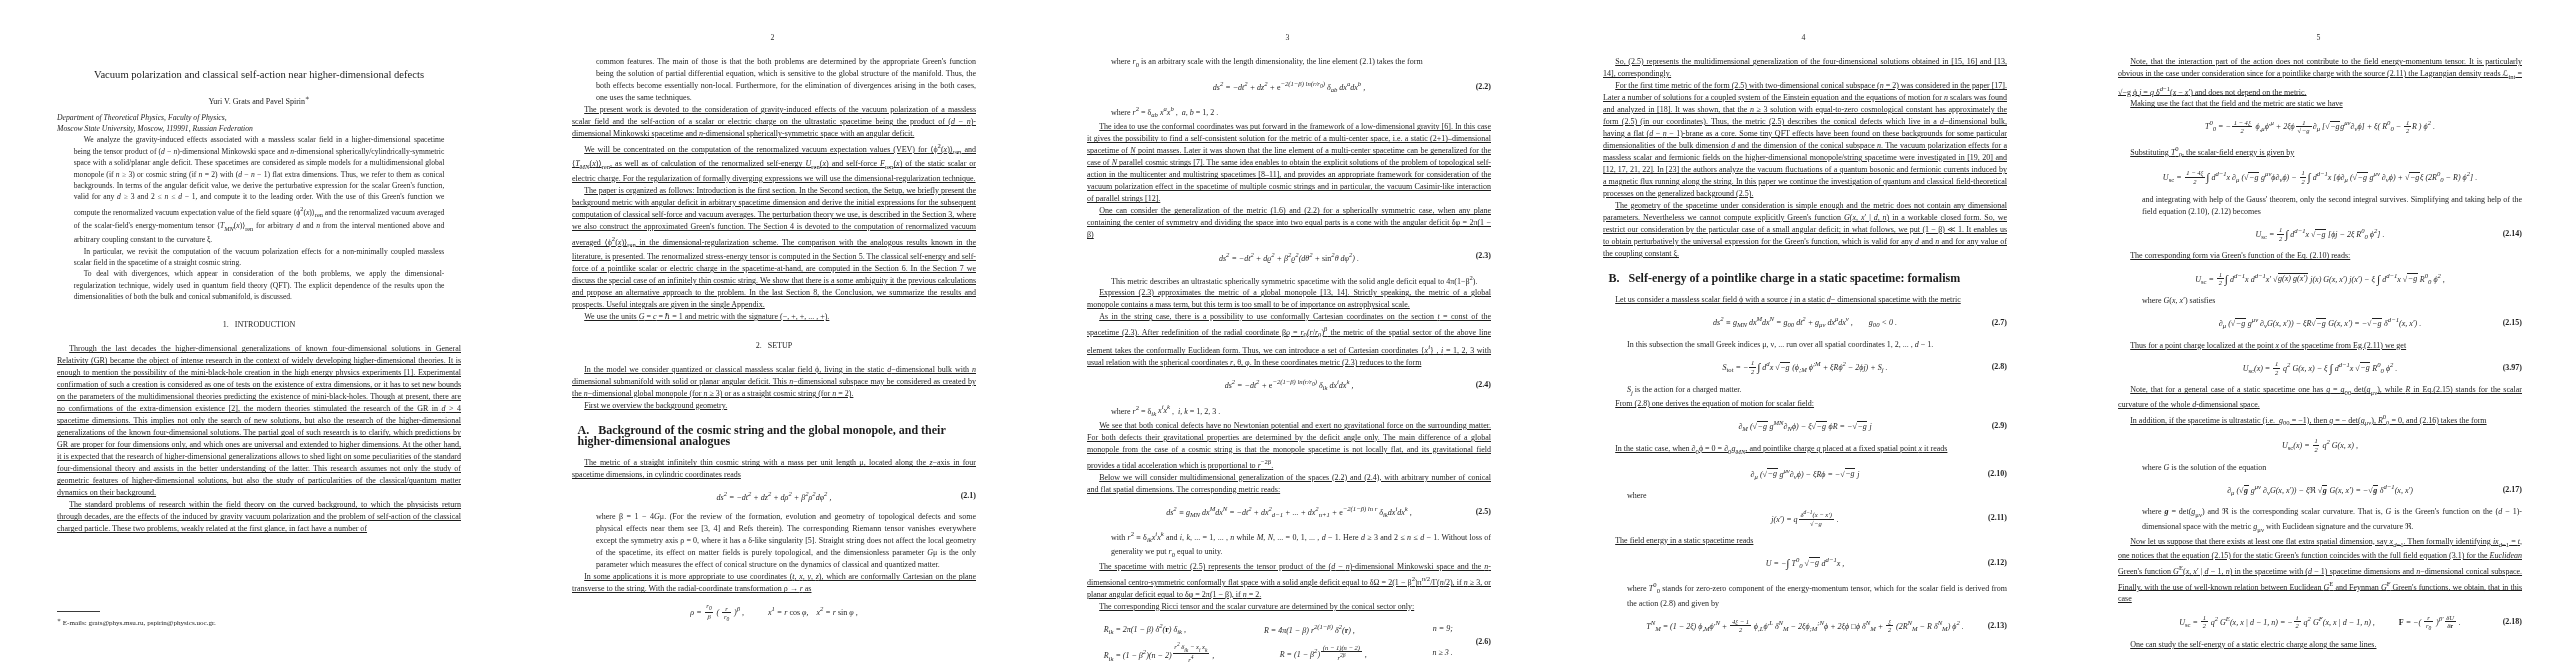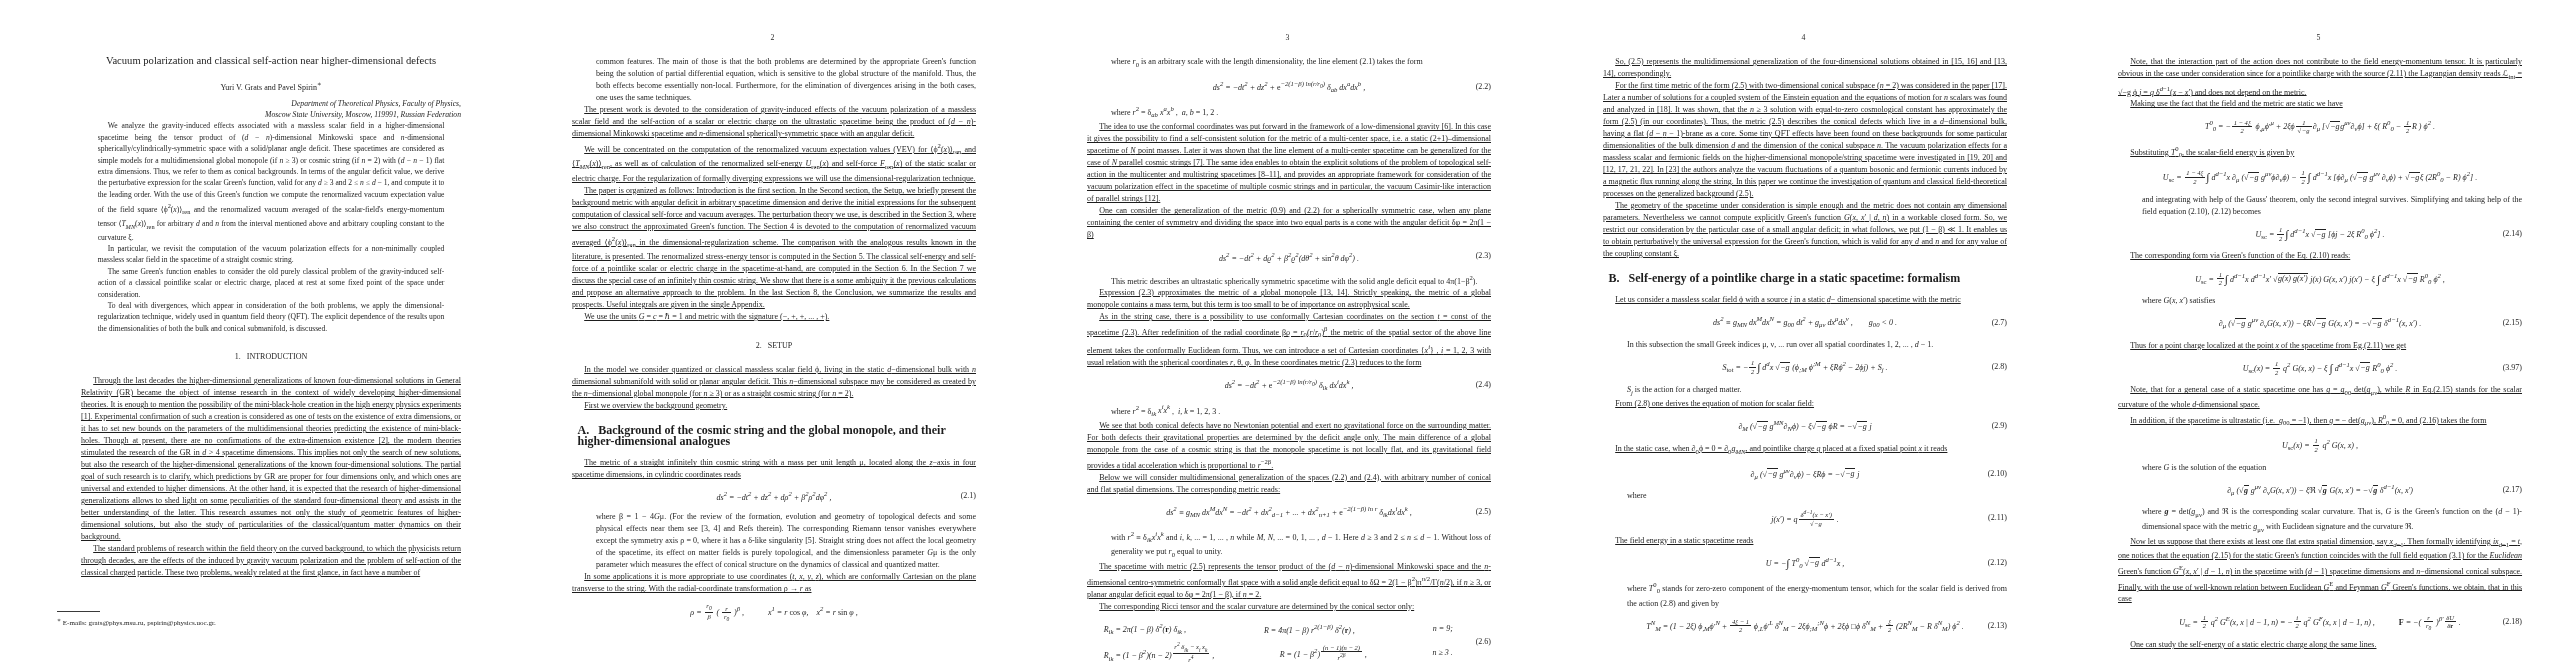--- a/index.html
+++ b/index.html
@@ -7,37 +7,37 @@
           font-family:"Liberation Serif","DejaVu Serif","DejaVu Sans",serif;color:#1d1d1d;}
   .page{position:absolute;top:0;width:515px;height:667px;background:#ffffff;overflow:hidden;}
   .page[data-page="0"]{left:0;}
   .page[data-page="1"]{left:515px;}
   .page[data-page="2"]{left:1030px;}
   .page[data-page="3"]{left:1546px;}
   .page[data-page="4"]{left:2061px;}
   .pnum{position:absolute;top:33px;left:0;right:0;text-align:center;font-size:7.8px;color:#2a2a2a;}
   .pbody{position:absolute;top:56px;left:57px;right:54px;text-align:justify;
          font-size:8px;line-height:12px;}
-  .page[data-page="0"] .pbody{top:51px;margin-left:24px;}
+  .page[data-page="0"] .pbody{top:65px;}
   .pfoot{position:absolute;left:57px;right:54px;bottom:40px;}
   .blk{margin:0;}
   .title{text-align:center;font-size:10.6px;line-height:14px;margin:3.3px 16.7px 10px;text-indent:0;}
   .authors{text-align:center;font-size:8px;margin:3.3px 0 4.4px;text-indent:0;}
-  .affil{text-align:right;font-style:italic;font-size:7.7px;line-height:11px;text-indent:0;}
+  .affil{text-align:left;font-style:italic;font-size:7.7px;line-height:11px;text-indent:0;}
   .abstract{margin-left:16.7px;margin-right:16.7px;font-size:7.6px;line-height:11.4px;text-indent:10px;}
   .abstract:first-of-type{margin-top:11px;}
   .heading{text-align:center;font-weight:normal;font-size:8px;margin:16.7px 0 12.2px;text-indent:0;}
   .subheading{text-align:left;font-weight:bold;font-size:12px;line-height:11px;margin:13.3px 5.6px 10px;text-indent:0;}
   .par{text-indent:12.2px;text-decoration:underline;}
   .cont{text-indent:0;margin-left:24px;}
   .eq{position:relative;text-align:center;margin:7.2px 0;font-size:8px;}
   .eqbody{display:inline-block;max-width:94%;font-style:italic;}
   .eq.wide .eqbody{display:block;margin-right:36px;}
   .eqrow{display:flex;justify-content:space-between;align-items:center;margin:2.8px 0;padding:0 2.2px 0 16.7px;}
-  .eq .num{position:absolute;right:0;top:50%;transform:translateY(-50%);font-style:normal;}
+  .eq .num{position:absolute;right:0;top:50%;transform:translateY(-50%);font-style:normal;font-weight:bold;}
   .up{font-style:normal;}
   .fr{display:inline-block;vertical-align:-0.62em;text-align:center;font-size:0.82em;line-height:1.15;margin:0 1.1px;}
   .fr .n{display:block;padding:0 1.7px;border-bottom:0.6px solid #222;}
   .fr .d{display:block;padding:0 1.7px;}
   .sq{border-top:0.6px solid #222;padding:0 0.6px;}
   .int{font-size:1.45em;font-style:normal;vertical-align:-0.12em;}
   .footrule{width:43px;border-top:0.8px solid #3a3a3a;margin-bottom:5px;}
   .footnote{font-size:7.1px;text-align:left;}
   .watermark{position:absolute;left:11px;top:579px;transform:rotate(-90deg);transform-origin:0 0;
              white-space:nowrap;font-size:23px;color:#8d8d8d;letter-spacing:0.6px;
@@ -51,21 +51,20 @@
 
   <section class="page" data-page="0">
     <div class="pnum"></div>
     <div class="pbody">
         <div class="blk title">Vacuum polarization and classical self-action near higher-dimensional defects</div>
         <div class="blk authors">Yuri V. Grats and Pavel Spirin<sup>∗</sup></div>
         <div class="blk affil">Department of Theoretical Physics, Faculty of Physics,</div>
         <div class="blk affil">Moscow State University, Moscow, 119991, Russian Federation</div>
         <div class="blk abstract">We analyze the gravity-induced effects associated with a massless scalar field in a higher-dimensional spacetime being the tensor product of (<i>d</i> − <i>n</i>)-dimensional Minkowski space and <i>n</i>-dimensional spherically/cylindrically-symmetric space with a solid/planar angle deficit. These spacetimes are considered as simple models for a multidimensional global monopole (if <i>n</i> ≥ 3) or cosmic string (if <i>n</i> = 2) with (<i>d</i> − <i>n</i> − 1) flat extra dimensions. Thus, we refer to them as conical backgrounds. In terms of the angular deficit value, we derive the perturbative expression for the scalar Green's function, valid for any <i>d</i> ≥ 3 and 2 ≤ <i>n</i> ≤ <i>d</i> − 1, and compute it to the leading order. With the use of this Green's function we compute the renormalized vacuum expectation value of the field square ⟨ϕ<sup>2</sup>(<i>x</i>)⟩<sub>ren</sub> and the renormalized vacuum averaged of the scalar-field's energy-momentum tensor ⟨<i>T<sub>MN</sub></i>(<i>x</i>)⟩<sub>ren</sub> for arbitrary <i>d</i> and <i>n</i> from the interval mentioned above and arbitrary coupling constant to the curvature ξ.</div>
         <div class="blk abstract">In particular, we revisit the computation of the vacuum polarization effects for a non-minimally coupled massless scalar field in the spacetime of a straight cosmic string.</div>
-        <div class="blk abstract">The same Green's function enables to consider the old purely classical problem of the gravity-induced self-action of a classical pointlike scalar or electric charge, placed at rest at some fixed point of the space under consideration.</div>
         <div class="blk abstract">To deal with divergences, which appear in consideration of the both problems, we apply the dimensional-regularization technique, widely used in quantum field theory (QFT). The explicit dependence of the results upon the dimensionalities of both the bulk and conical submanifold, is discussed.</div>
         <div class="blk heading">1.&nbsp;&nbsp;&nbsp;INTRODUCTION</div>
         <div class="blk par">Through the last decades the higher-dimensional generalizations of known four-dimensional solutions in General Relativity (GR) became the object of intense research in the context of widely developing higher-dimensional theories. It is enough to mention the possibility of the mini-black-hole creation in the high energy physics experiments [1]. Experimental confirmation of such a creation is considered as one of tests on the existence of extra dimensions, or it has to set new bounds on the parameters of the multidimensional theories predicting the existence of mini-black-holes. Though at present, there are no confirmations of the extra-dimension existence [2], the modern theories stimulated the research of the GR in <i>d</i> &gt; 4 spacetime dimensions. This implies not only the search of new solutions, but also the research of the higher-dimensional generalizations of the known four-dimensional solutions. The partial goal of such research is to clarify, which predictions by GR are proper for four dimensions only, and which ones are universal and extended to higher dimensions. At the other hand, it is expected that the research of higher-dimensional generalizations allows to shed light on some peculiarities of the standard four-dimensional theory and assists in the better understanding of the latter. This research assumes not only the study of geometric features of higher-dimensional solutions, but also the study of particularities of the classical/quantum matter dynamics on their background.</div>
         <div class="blk par">The standard problems of research within the field theory on the curved background, to which the physicists return through decades, are the effects of the induced by gravity vacuum polarization and the problem of self-action of the classical charged particle. These two problems, weakly related at the first glance, in fact have a number of</div>
       </div>
     <div class="pfoot">
         <div class="blk footrule"></div>
         <div class="blk footnote"><sup>∗</sup> E-mails: grats@phys.msu.ru, pspirin@physics.uoc.gr.</div>
       </div>
   </section>
@@ -91,21 +90,21 @@
     <div class="pfoot"></div>
   </section>
 
   <section class="page" data-page="2">
     <div class="pnum">3</div>
     <div class="pbody">
         <div class="blk cont">where <i>r</i><sub>0</sub> is an arbitrary scale with the length dimensionality, the line element (2.1) takes the form</div>
         <div class="blk eq"><span class="eqbody">ds<sup>2</sup> = −dt<sup>2</sup> + dz<sup>2</sup> + <span class="up">e</span><sup>−2(1−β) ln(r/r<sub>0</sub>)</sup> δ<sub>ab</sub> dx<sup>a</sup>dx<sup>b</sup> ,</span><span class="num">(2.2)</span></div>
         <div class="blk cont">where <i>r</i><sup>2</sup> = δ<sub><i>ab</i></sub> <i>x<sup>a</sup>x<sup>b</sup></i> , <i>a</i>, <i>b</i> = 1, 2 .</div>
         <div class="blk par">The idea to use the conformal coordinates was put forward in the framework of a low-dimensional gravity [6]. In this case it gives the possibility to find a self-consistent solution for the metric of a multi-center space, i.e. a static (2+1)–dimensional spacetime of <i>N</i> point masses. Later it was shown that the line element of a multi-center spacetime can be generalized for the case of <i>N</i> parallel cosmic strings [7]. The same idea enables to obtain the explicit solutions of the problem of topological self-action in the multicenter and multistring spacetimes [8–11], and provides an appropriate framework for consideration of the vacuum polarization effect in the spacetime of multiple cosmic strings and in particular, the vacuum Casimir-like interaction of parallel strings [12].</div>
-        <div class="blk par">One can consider the generalization of the metric (0.9) and (2.2) for a spherically symmetric case, when any plane containing the center of symmetry and dividing the space into two equal parts is a cone with the angular deficit δφ = 2π(1 − β)</div>
+        <div class="blk par">One can consider the generalization of the metric (1.6) and (2.2) for a spherically symmetric case, when any plane containing the center of symmetry and dividing the space into two equal parts is a cone with the angular deficit δφ = 2π(1 − β)</div>
         <div class="blk eq"><span class="eqbody">ds<sup>2</sup> = −dt<sup>2</sup> + dϱ<sup>2</sup> + β<sup>2</sup>ϱ<sup>2</sup>(dθ<sup>2</sup> + <span class="up">sin</span><sup>2</sup>θ dφ<sup>2</sup>) .</span><span class="num">(2.3)</span></div>
         <div class="blk cont">This metric describes an ultrastatic spherically symmetric spacetime with the solid angle deficit equal to 4π(1−β<sup>2</sup>).</div>
         <div class="blk par">Expression (2.3) approximates the metric of a global monopole [13, 14]. Strictly speaking, the metric of a global monopole contains a mass term, but this term is too small to be of importance on astrophysical scale.</div>
         <div class="blk par">As in the string case, there is a possibility to use conformally Cartesian coordinates on the section <i>t</i> = const of the spacetime (2.3). After redefinition of the radial coordinate βϱ = <i>r</i><sub>0</sub>(<i>r</i>/<i>r</i><sub>0</sub>)<sup>β</sup> the metric of the spatial sector of the above line element takes the conformally Euclidean form. Thus, we can introduce a set of Cartesian coordinates {<i>x<sup>i</sup></i>} , <i>i</i> = 1, 2, 3 with usual relation with the spherical coordinates <i>r</i>, θ, φ. In these coordinates metric (2.3) reduces to the form</div>
         <div class="blk eq"><span class="eqbody">ds<sup>2</sup> = −dt<sup>2</sup> + <span class="up">e</span><sup>−2(1−β) ln(r/r<sub>0</sub>)</sup> δ<sub>ik</sub> dx<sup>i</sup>dx<sup>k</sup> ,</span><span class="num">(2.4)</span></div>
         <div class="blk cont">where <i>r</i><sup>2</sup> = δ<sub><i>ik</i></sub> <i>x<sup>i</sup>x<sup>k</sup></i> , <i>i</i>, <i>k</i> = 1, 2, 3 .</div>
         <div class="blk par">We see that both conical defects have no Newtonian potential and exert no gravitational force on the surrounding matter. For both defects their gravitational properties are determined by the deficit angle only. The main difference of a global monopole from the case of a cosmic string is that the monopole spacetime is not locally flat, and its gravitational field provides a tidal acceleration which is proportional to <i>r</i><sup>−2β</sup>.</div>
         <div class="blk par">Below we will consider multidimensional generalization of the spaces (2.2) and (2.4), with arbitrary number of conical and flat spatial dimensions. The corresponding metric reads:</div>
         <div class="blk eq"><span class="eqbody">ds<sup>2</sup> ≡ g<sub>MN</sub> dx<sup>M</sup>dx<sup>N</sup> = −dt<sup>2</sup> + dx<sup>2</sup><sub>d−1</sub> + ... + dx<sup>2</sup><sub>n+1</sub> + <span class="up">e</span><sup>−2(1−β) ln r</sup> δ<sub>ik</sub>dx<sup>i</sup>dx<sup>k</sup> ,</span><span class="num">(2.5)</span></div>
         <div class="blk cont">with <i>r</i><sup>2</sup> ≡ δ<sub><i>ik</i></sub><i>x<sup>i</sup>x<sup>k</sup></i> and <i>i</i>, <i>k</i>, ... = 1, ... , <i>n</i> while <i>M</i>, <i>N</i>, ... = 0, 1, ... , <i>d</i> − 1. Here <i>d</i> ≥ 3 and 2 ≤ <i>n</i> ≤ <i>d</i> − 1. Without loss of generality we put <i>r</i><sub>0</sub> equal to unity.</div>

